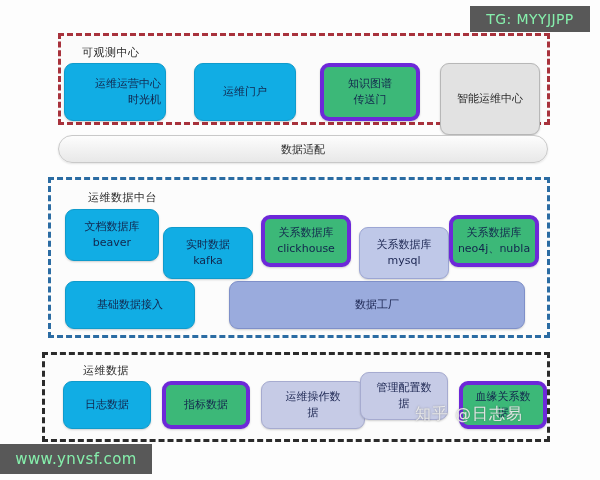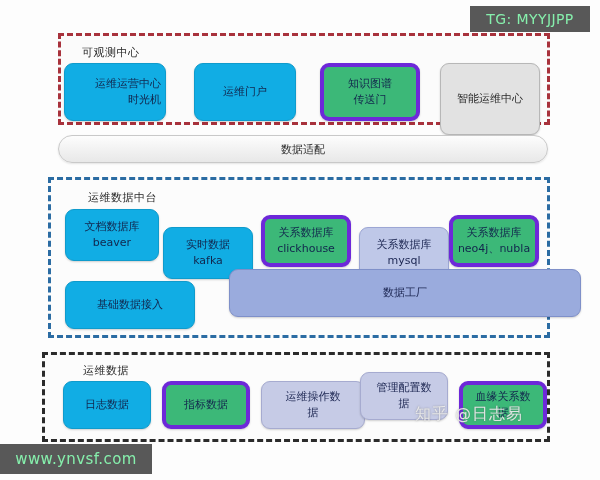--- a/index.html
+++ b/index.html
@@ -193,21 +193,21 @@
 
   <div class="box c-green" style="left:449px; top:215px; width:90px; height:52px;">
     <div>关系数据库</div>
     <div class="l2">neo4j、nubla</div>
   </div>
 
   <div class="box c-blue" style="left:65px; top:281px; width:130px; height:48px;">
     <div>基础数据接入</div>
   </div>
 
-  <div class="box c-purple" style="left:229px; top:269px; width:352px; height:48px;">
+  <div class="box c-purple" style="left:229px; top:281px; width:296px; height:48px;">
     <div>数据工厂</div>
   </div>
 
   <div class="group group-dark" style="left:42px; top:352px; width:508px; height:90px;">
   </div>
   <div class="group-title" style="left:83px; top:363px;">运维数据</div>
 
   <div class="box c-blue" style="left:63px; top:381px; width:88px; height:48px;">
     <div>日志数据</div>
   </div>

